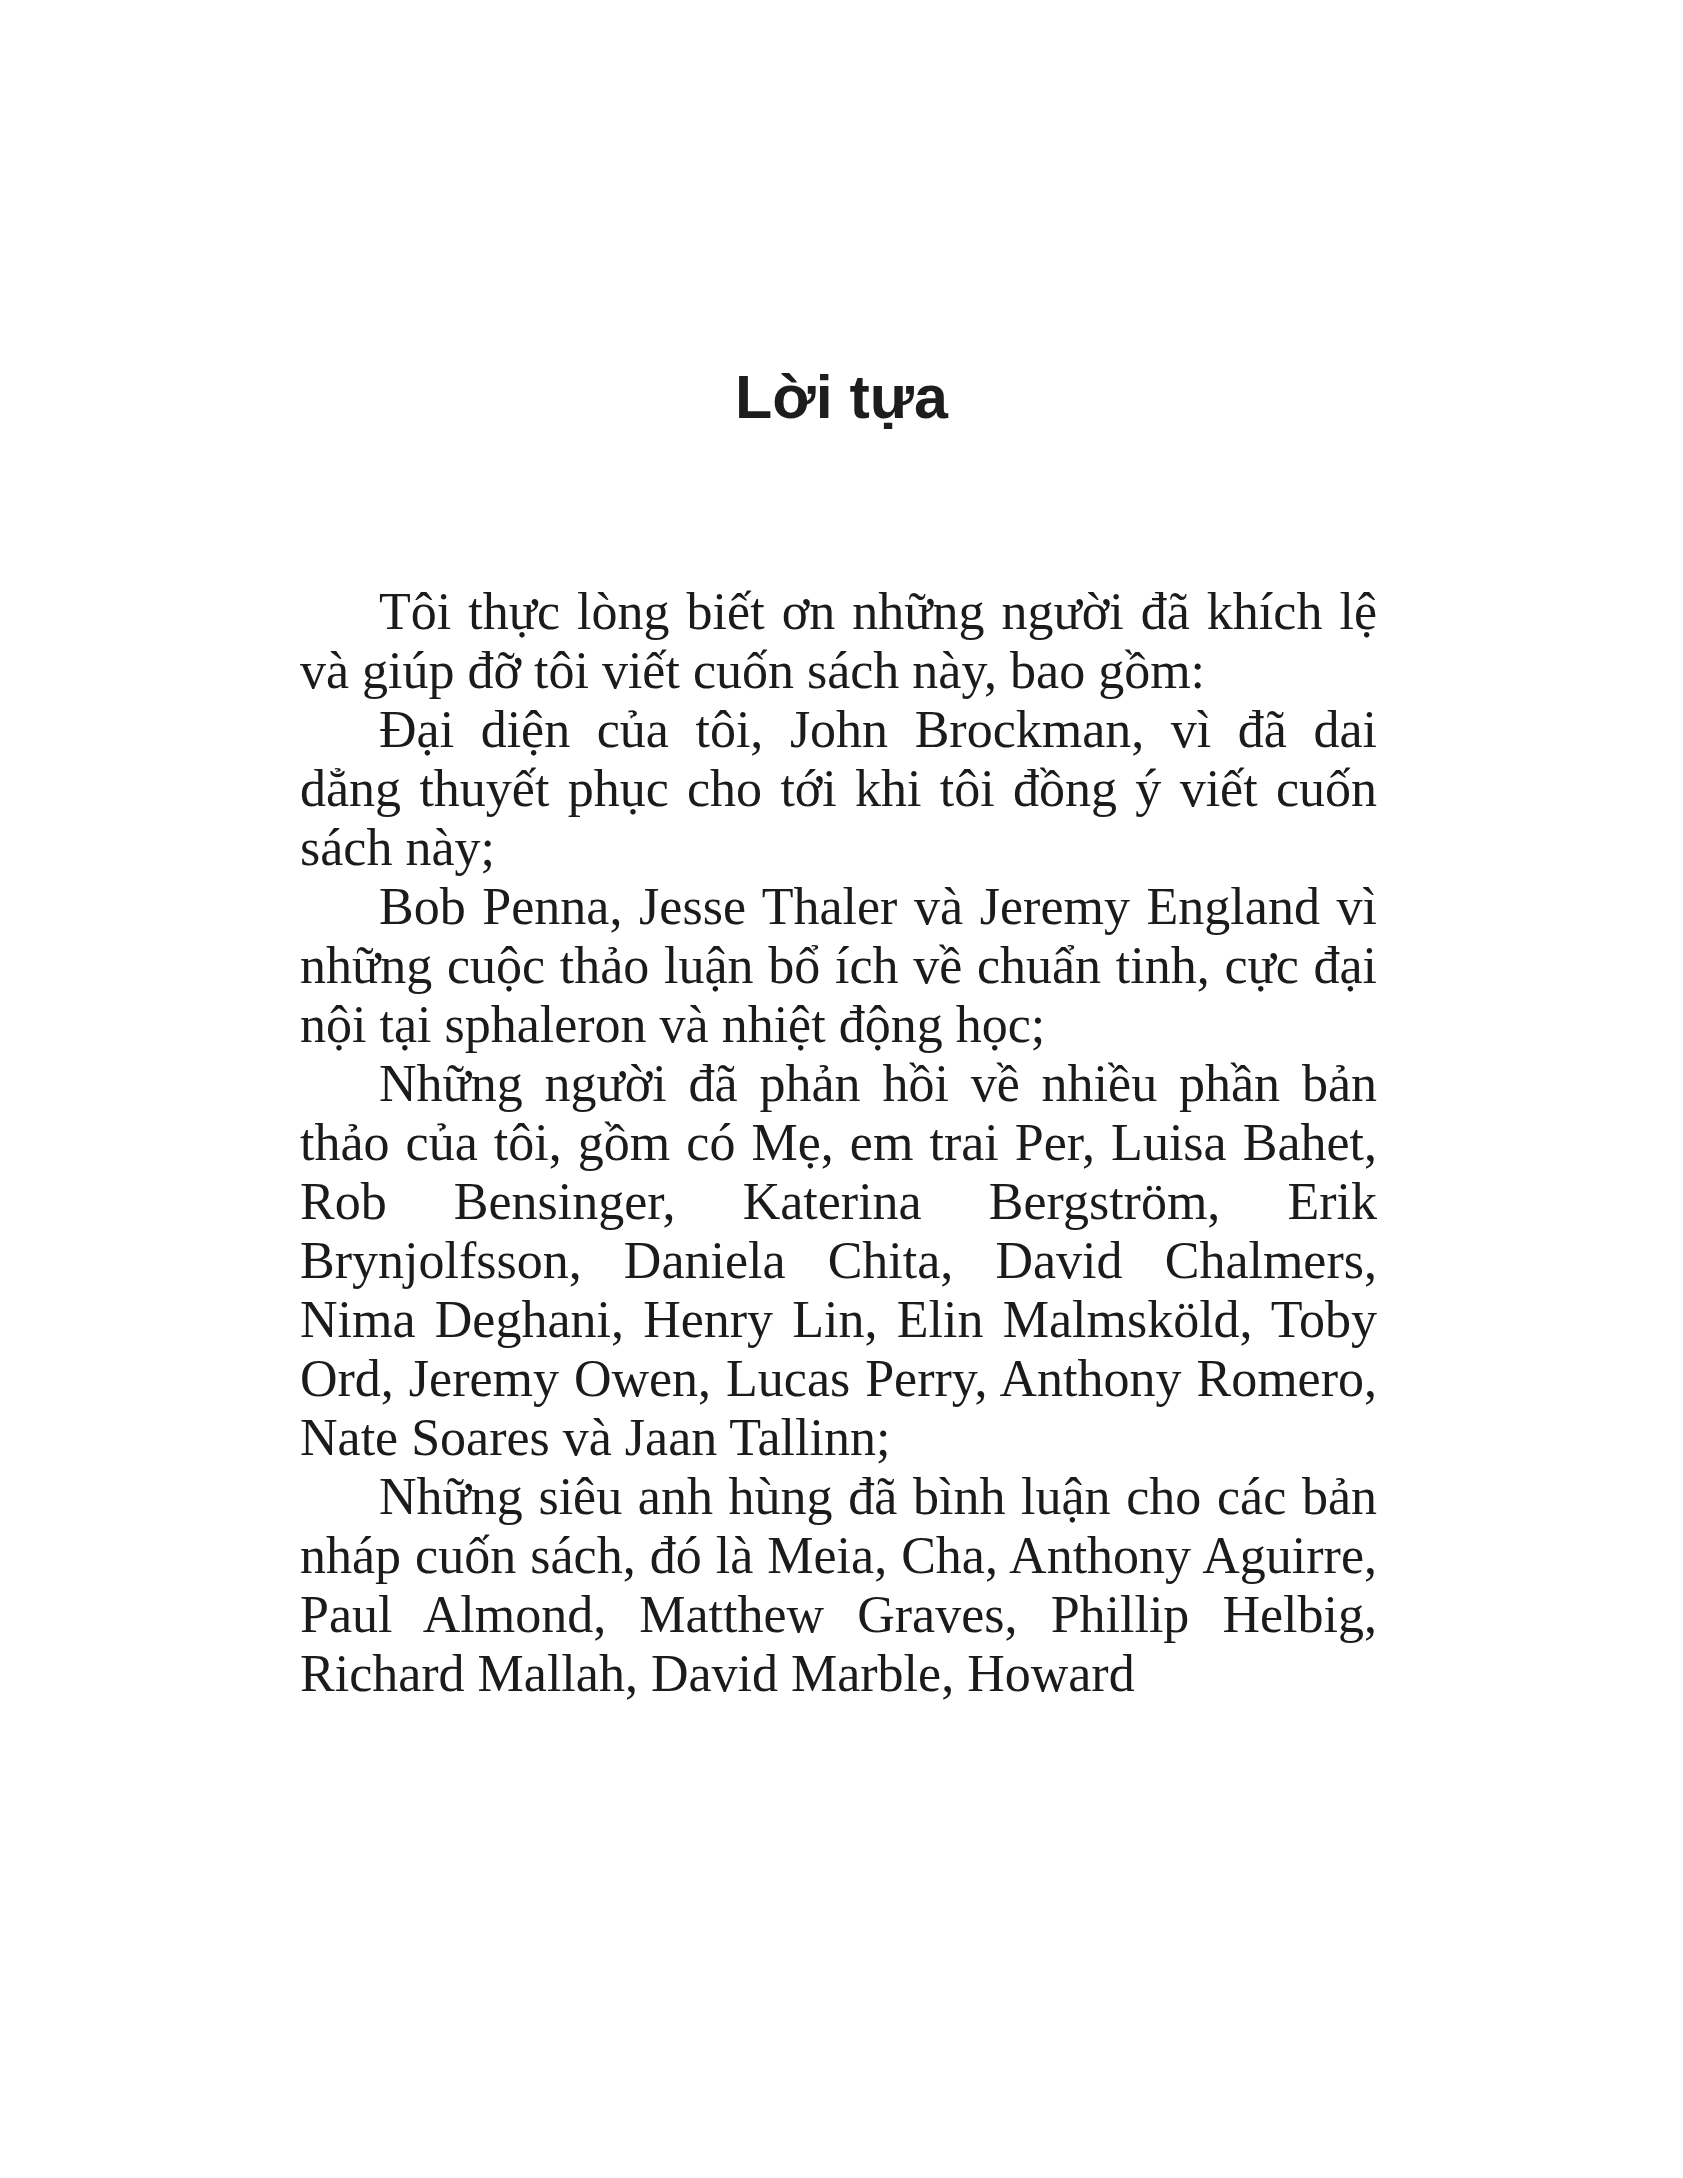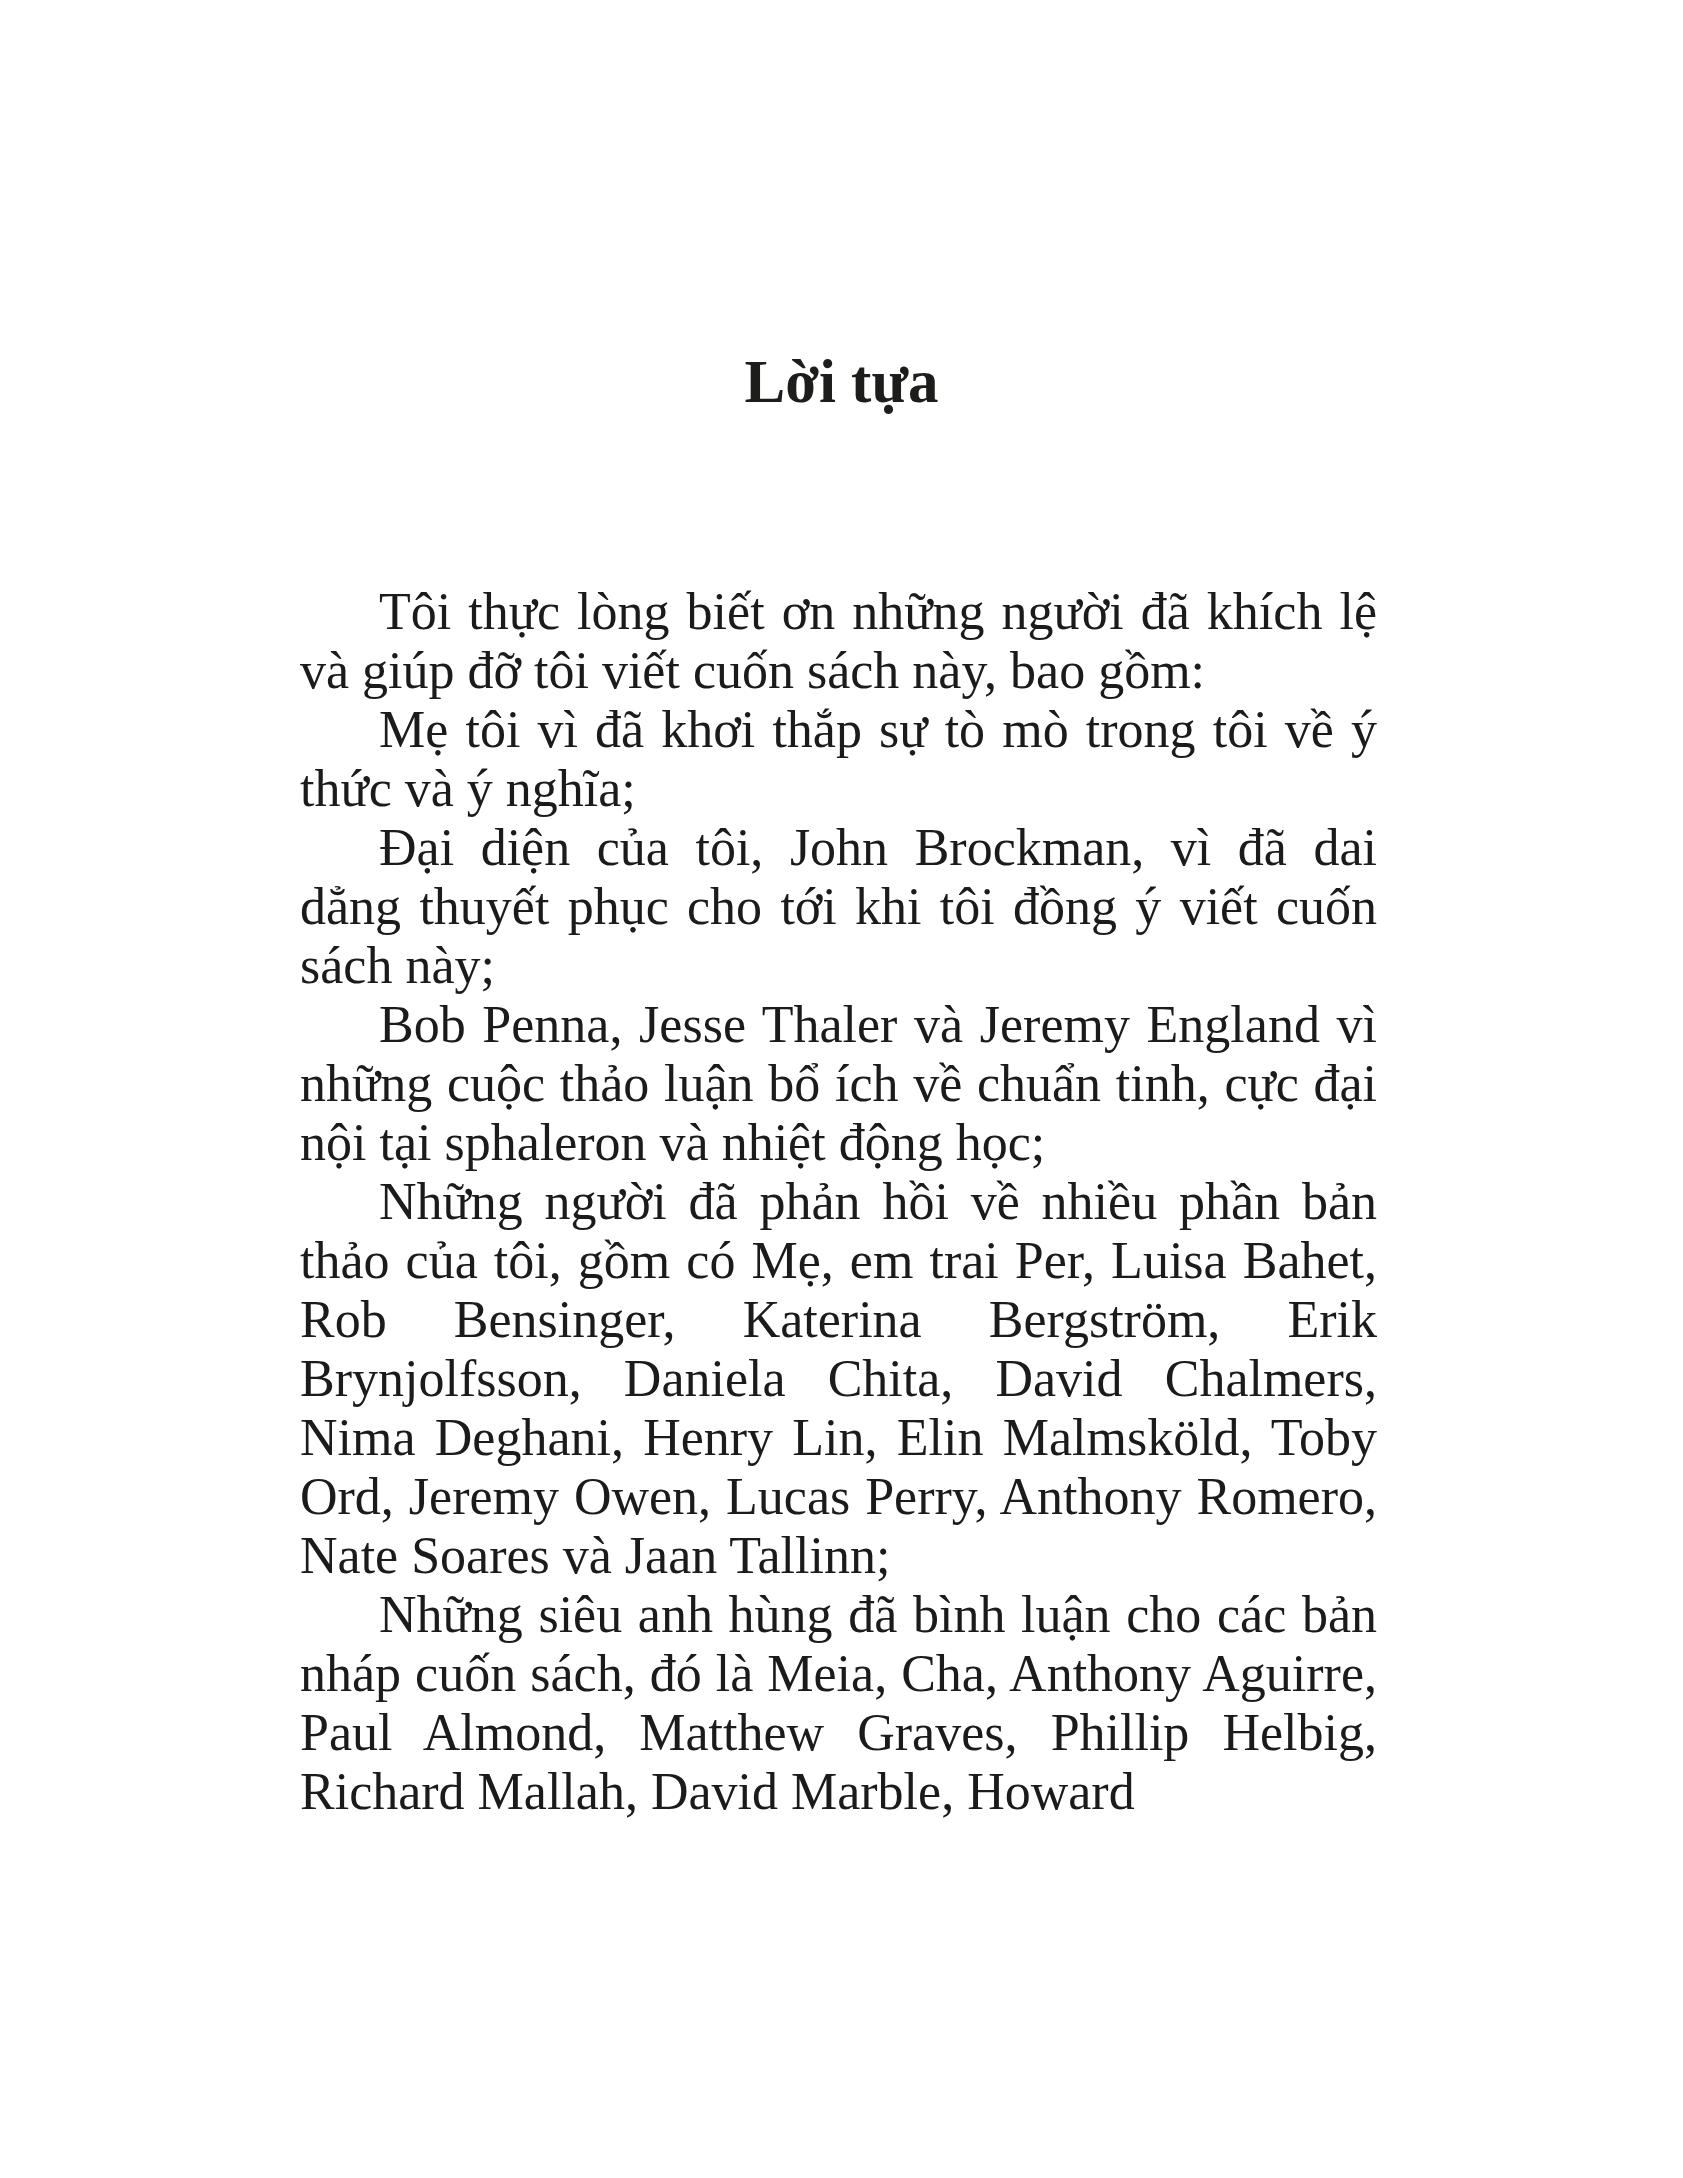--- a/index.html
+++ b/index.html
@@ -9,26 +9,26 @@
   }
   .page {
     position: relative;
     width: 1683px;
     height: 2178px;
     background: #ffffff;
     overflow: hidden;
   }
   .chapter-title {
     position: absolute;
-    top: 347px;
+    top: 362px;
     left: 0;
     width: 1683px;
     margin: 0;
     text-align: center;
-    font-family: Liberation Serif, serif;
+    font-family: Liberation Sans, sans-serif;
     font-weight: 700;
     font-size: 61px;
     letter-spacing: 0px;
     color: #1d1d1b;
   }
   .body-text {
     position: absolute;
     left: 300px;
     top: 582px;
     width: 1077px;
@@ -45,20 +45,19 @@
     text-indent: 79px;
   }
 </style>
 </head>
 <body>
 
 <div class="page">
   <h1 class="chapter-title">Lời tựa</h1>
   <div class="body-text" id="paragraph-container">
       <p>Tôi thực lòng biết ơn những người đã khích lệ và giúp đỡ tôi viết cuốn sách này, bao gồm:</p>
-      <p>Mẹ tôi vì đã khơi thắp sự tò mò trong tôi về ý thức và ý nghĩa;</p>
       <p>Đại diện của tôi, John Brockman, vì đã dai dẳng thuyết phục cho tới khi tôi đồng ý viết cuốn sách này;</p>
       <p>Bob Penna, Jesse Thaler và Jeremy England vì những cuộc thảo luận bổ ích về chuẩn tinh, cực đại nội tại sphaleron và nhiệt động học;</p>
       <p>Những người đã phản hồi về nhiều phần bản thảo của tôi, gồm có Mẹ, em trai Per, Luisa Bahet, Rob Bensinger, Katerina Bergström, Erik Brynjolfsson, Daniela Chita, David Chalmers, Nima Deghani, Henry Lin, Elin Malmsköld, Toby Ord, Jeremy Owen, Lucas Perry, Anthony Romero, Nate Soares và Jaan Tallinn;</p>
       <p>Những siêu anh hùng đã bình luận cho các bản nháp cuốn sách, đó là Meia, Cha, Anthony Aguirre, Paul Almond, Matthew Graves, Phillip Helbig, Richard Mallah, David Marble, Howard</p>
     </div>
 </div>
 
 
 </body></html>

